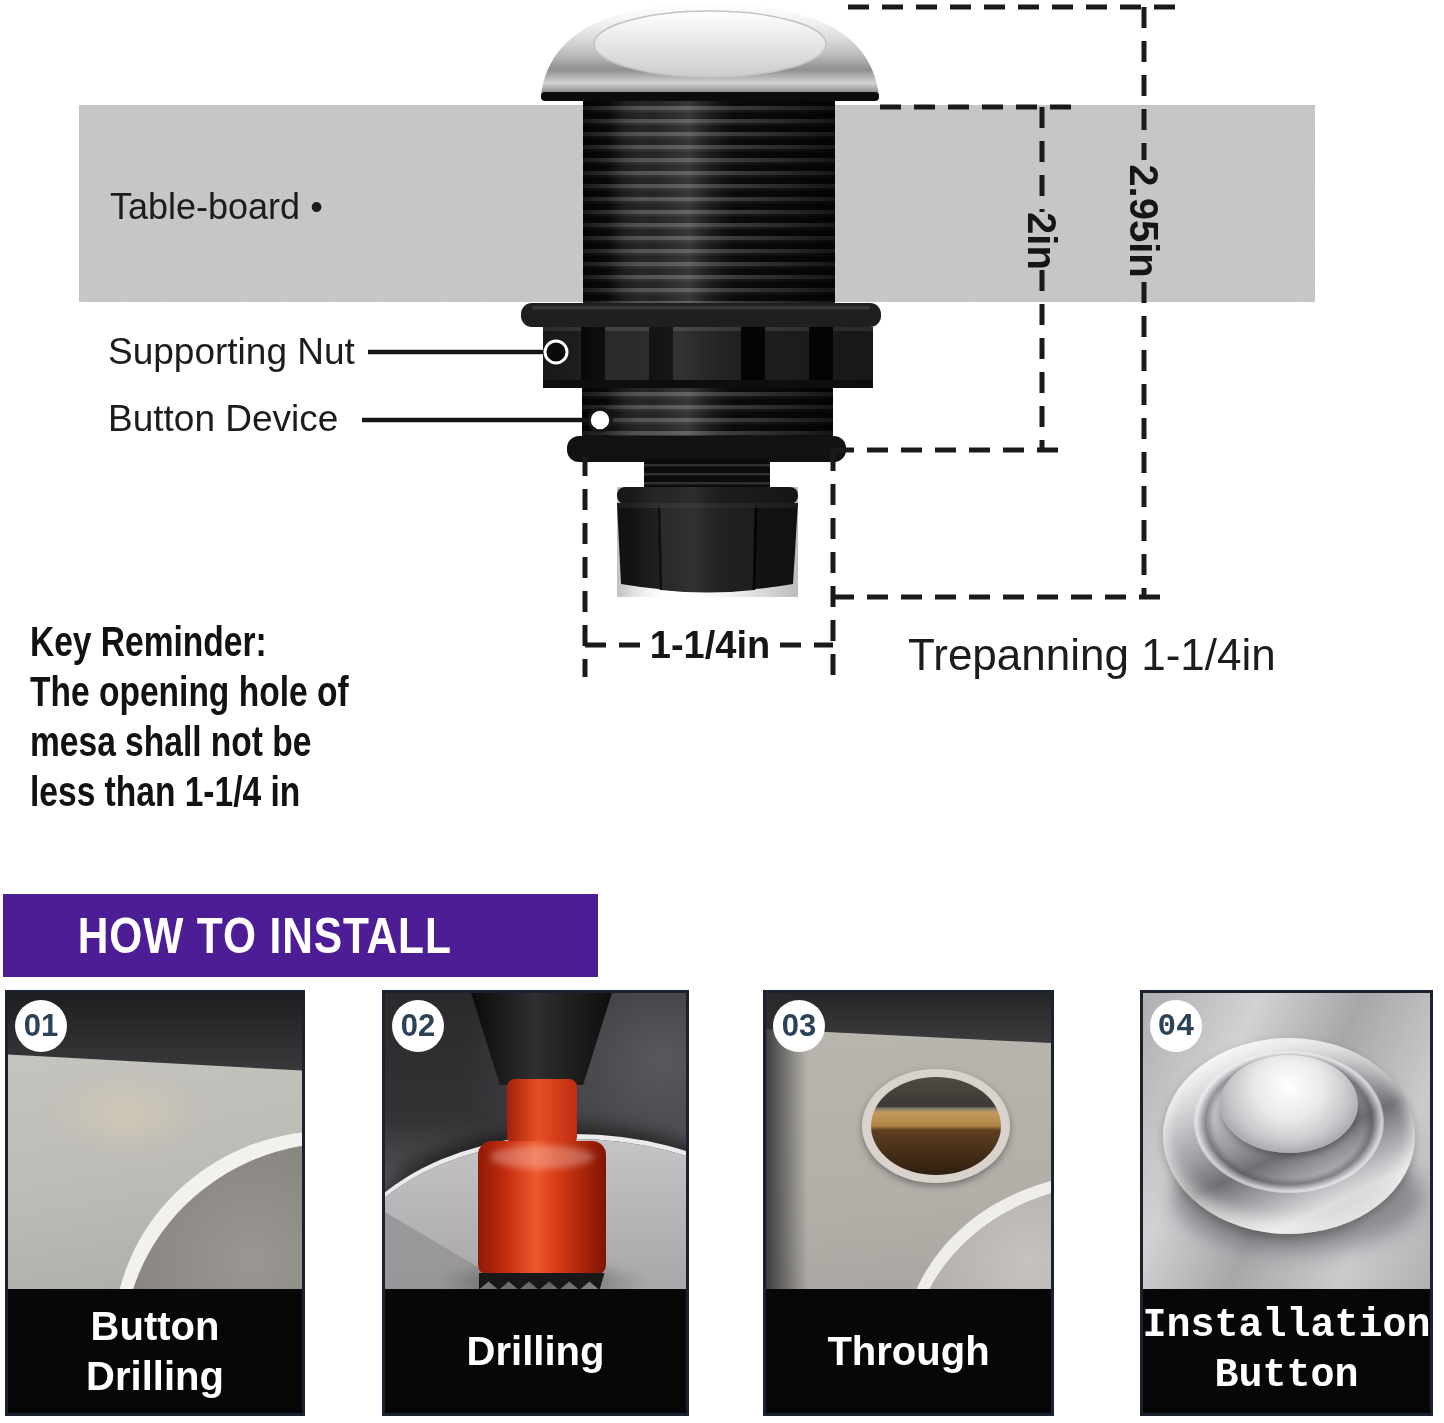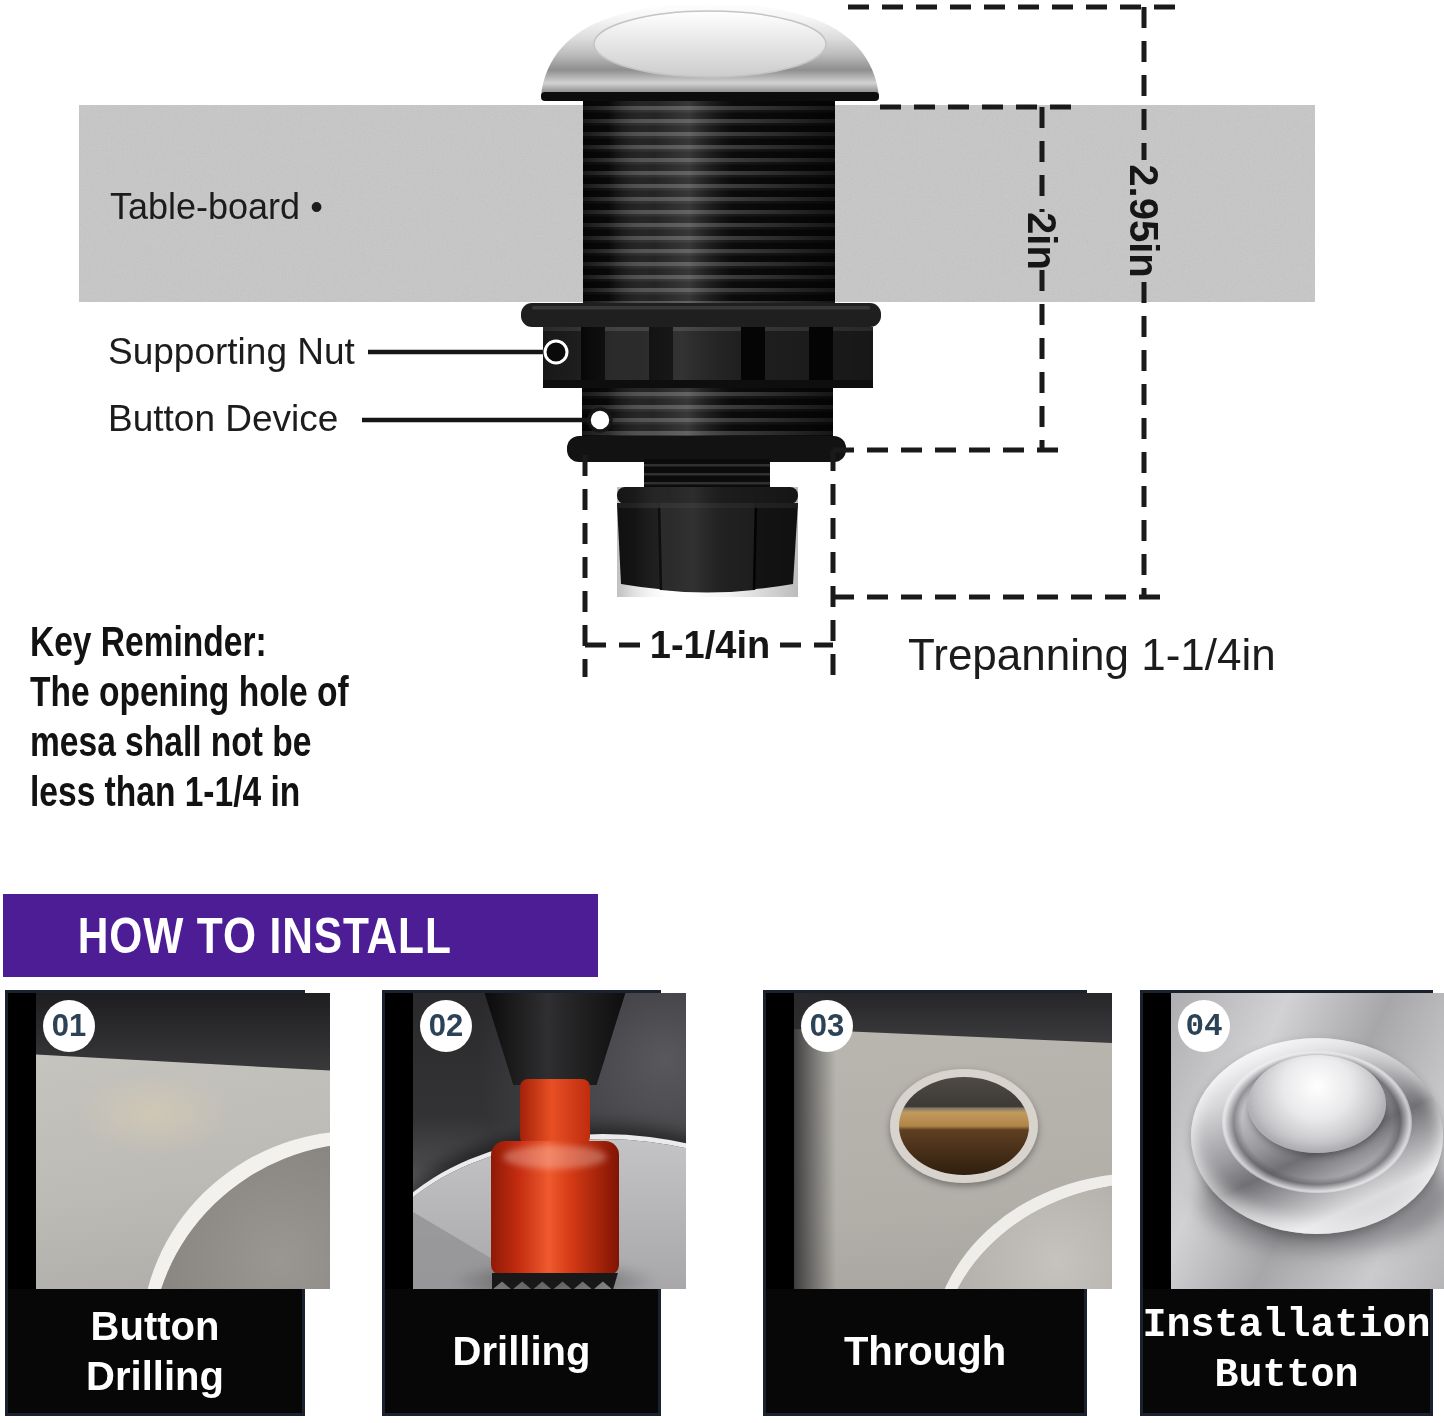--- a/index.html
+++ b/index.html
@@ -15,24 +15,24 @@
   
   .install-header{position:absolute;left:3px;top:894px;width:595px;height:83px;background:#4c1d95;
     display:flex;align-items:center;}
   .install-header span{color:#ffffff;font-weight:bold;font-size:50px;letter-spacing:1px;
     padding-left:88px;transform:scaleX(0.85);transform-origin:left center;white-space:nowrap;}
 
   
   .panel{position:absolute;top:990px;height:426px;border:3px solid #19222e;box-sizing:border-box;
     background:#000;}
   .panel.pos1{left:5px;width:300px;}
-  .panel.pos2{left:382px;width:279px;}
-  .panel.pos3{left:763px;width:324px;}
+  .panel.pos2{left:382px;width:307px;}
+  .panel.pos3{left:763px;width:291px;}
   .panel.pos4{left:1140px;width:293px;font-family:Liberation Mono, monospace;}
-  .photo{position:relative;width:100%;height:296px;overflow:hidden;margin-left:28px;}
+  .photo{position:relative;width:100%;height:296px;overflow:hidden;}
   .caption{position:relative;width:100%;height:124px;background:#070707;display:flex;flex-direction:column;
     align-items:center;justify-content:center;}
   .cap-line{display:block;color:#ffffff;font-size:40px;line-height:50px;font-weight:bold;text-align:center;}
   .badge{position:absolute;left:7px;top:7px;width:52px;height:52px;border-radius:50%;background:#ffffff;
     display:flex;align-items:center;justify-content:center;font-size:31px;font-weight:bold;color:#2b4257;z-index:5;}
 
   
   .p1-base{position:absolute;inset:0;background:linear-gradient(170deg,#c9c7c2 0%,#bdbbb6 60%,#aeaca8 100%);}
   .p1-topband{position:absolute;left:0;top:0;width:100%;height:80px;
     background:linear-gradient(180deg,#1e1e20,#3a3a3c);

